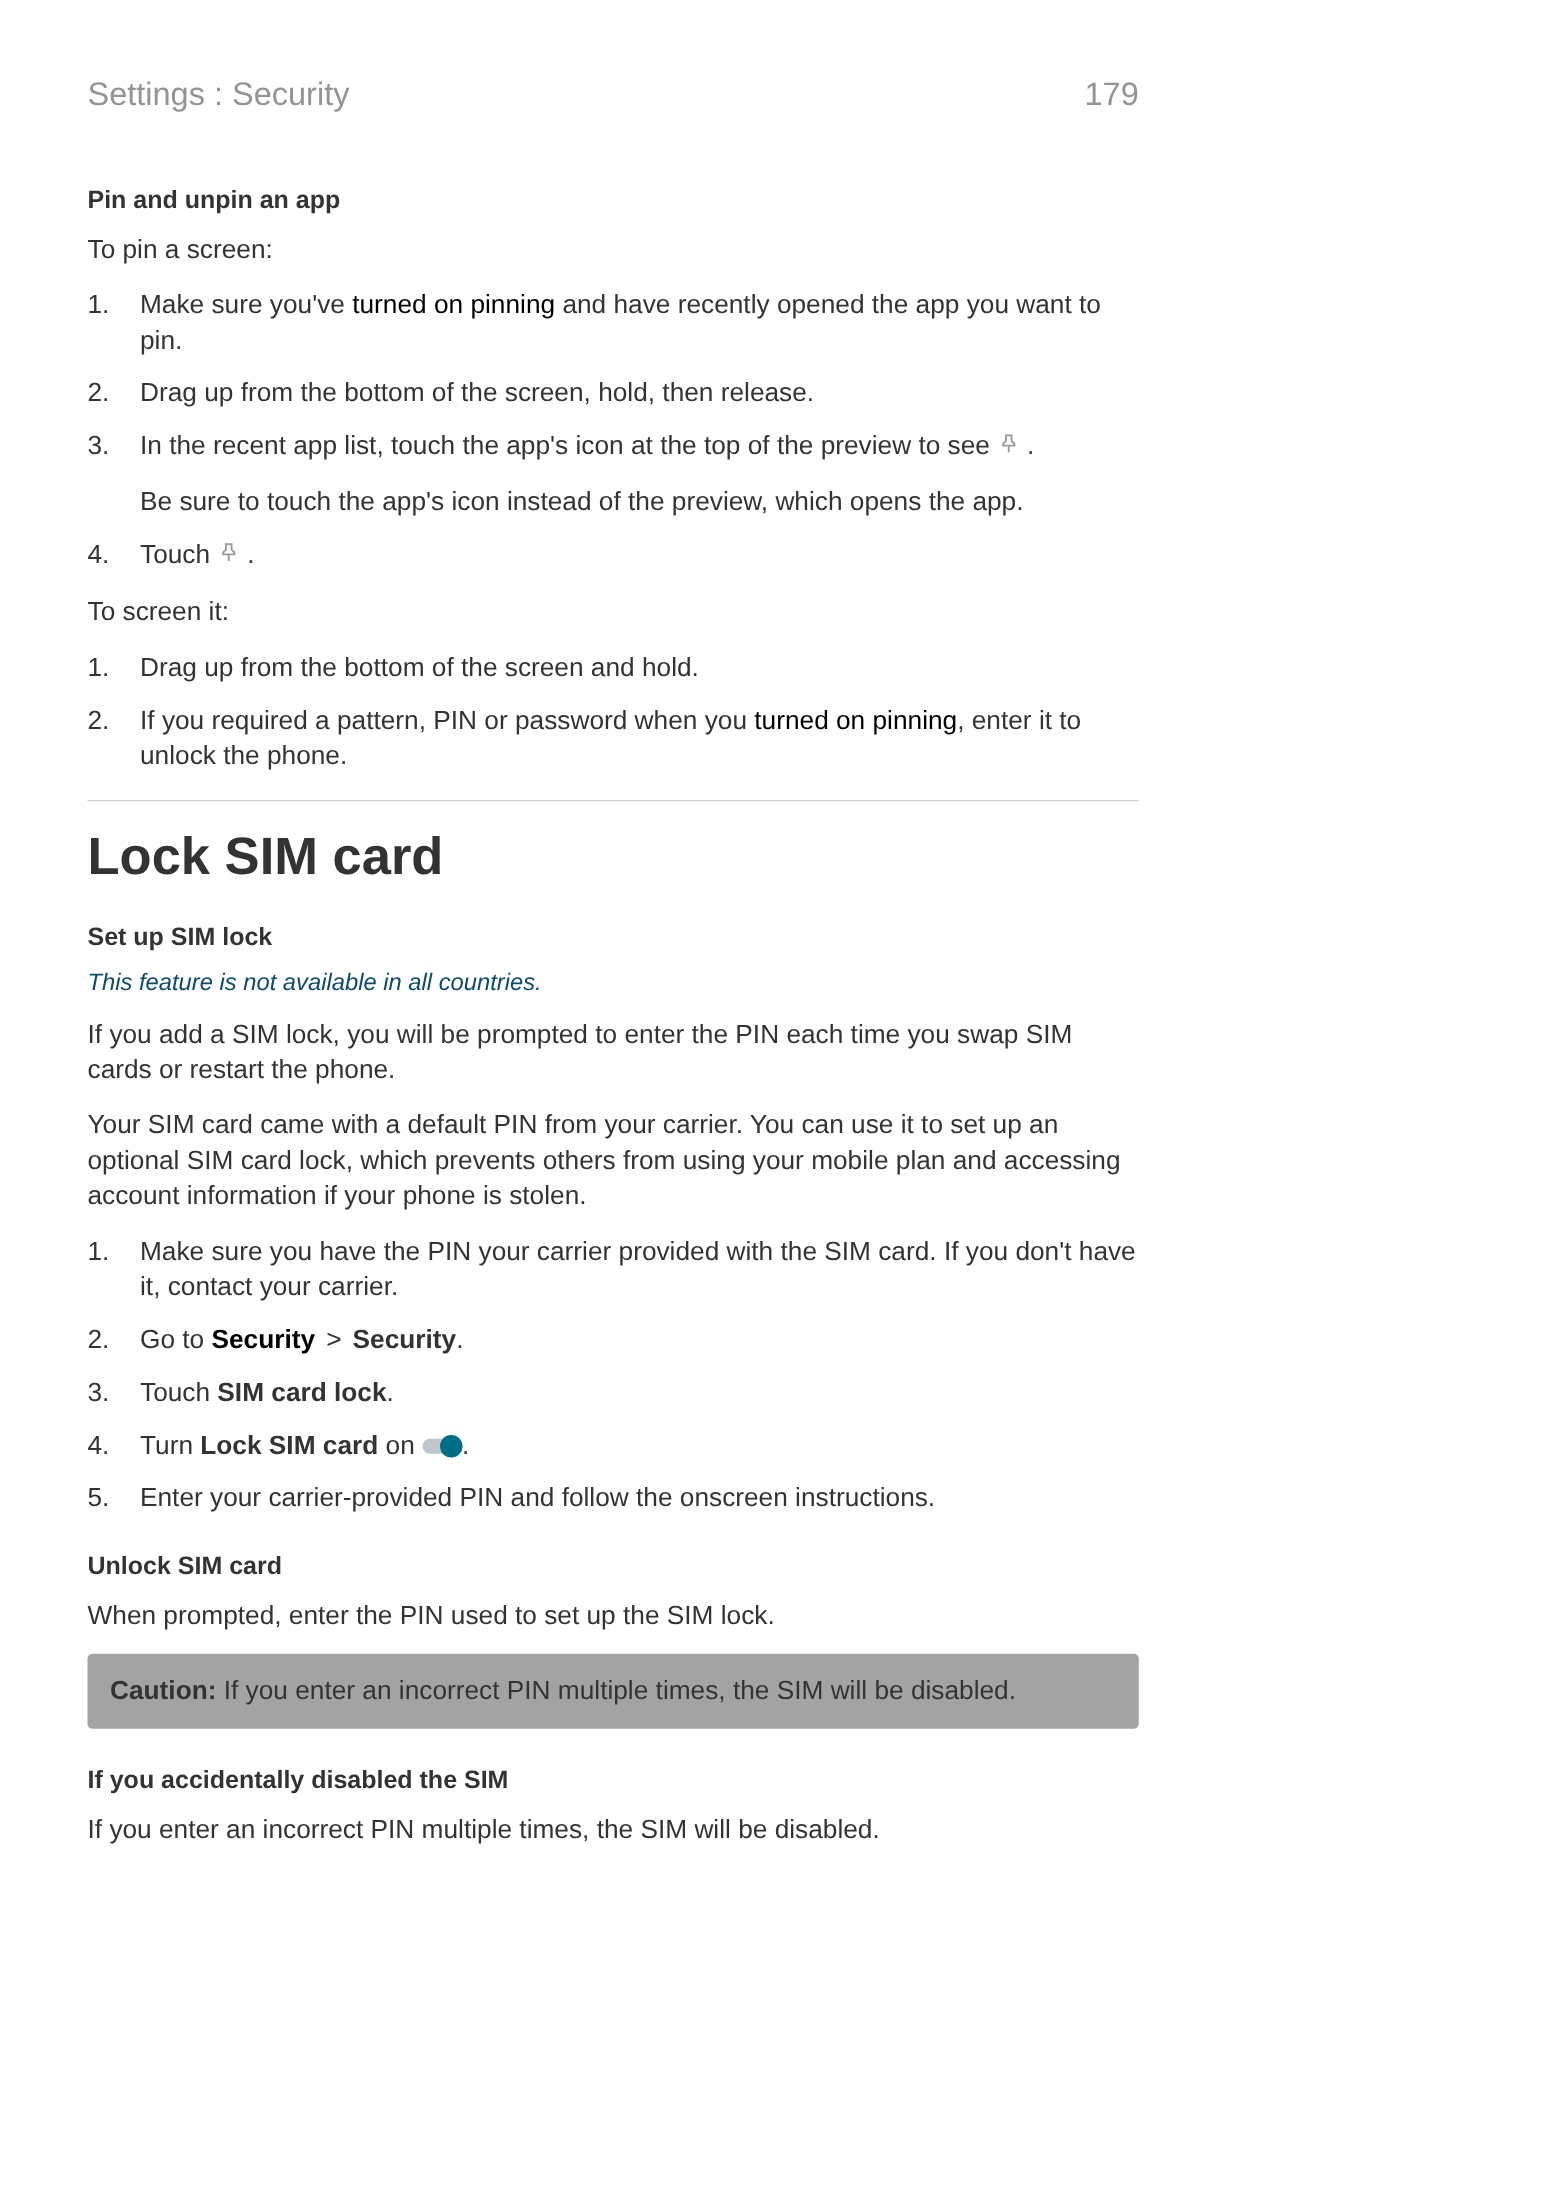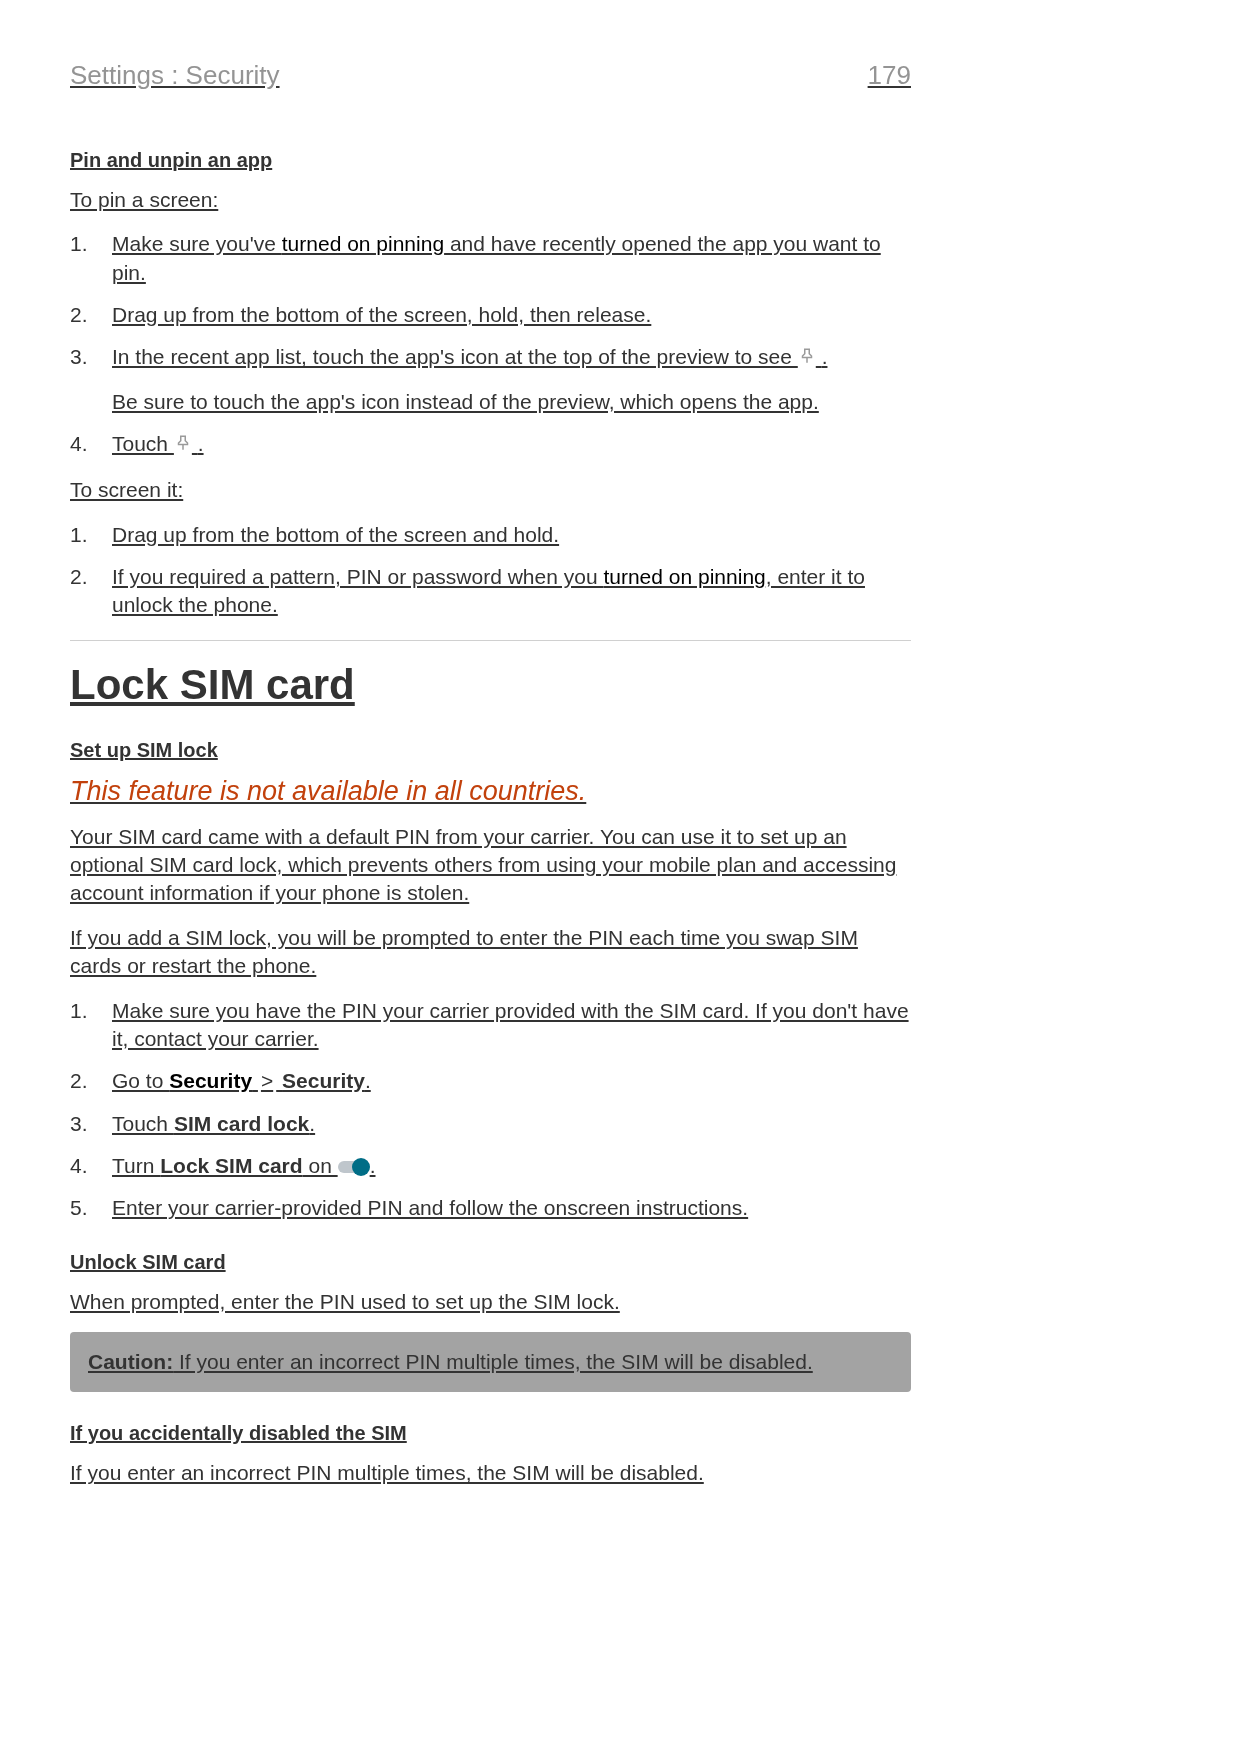--- a/index.html
+++ b/index.html
@@ -8,21 +8,20 @@
     background: #ffffff;
     font-family: "Helvetica Neue", Arial, sans-serif;
     color: #333333;
   }
   .page {
     width: 981px;
     min-height: 1754px;
     box-sizing: border-box;
     padding: 60px 70px 60px 70px;
     position: relative;
-    text-decoration: underline;
   }
   .header-row {
     display: flex;
     justify-content: space-between;
     align-items: baseline;
     color: #949494;
     font-size: 26px;
     margin-bottom: 58px;
   }
   h2.section {
@@ -61,22 +60,22 @@
   ol.steps > li .sub {
     display: block;
     margin-top: 14px;
   }
   a.link {
     color: #000000;
     text-decoration: none;
   }
   .italic-note {
     font-style: italic;
-    color: #c2410c;
-    font-size: 27px;
+    color: #0c4a6e;
+    font-size: 19px;
     margin: 0 0 16px 0;
   }
   h1.big {
     font-size: 42px;
     font-weight: 700;
     color: #333333;
     margin: 20px 0 30px 0;
   }
   hr.rule {
     border: none;
@@ -176,22 +175,22 @@
       <span>If you required a pattern, PIN or password when you </span><a class="link">turned on pinning</a><span>, enter it to unlock the phone.</span>
     </li>
   </ol>
 
   <hr class="rule">
 
   <h1 class="big">Lock SIM card</h1>
 
   <h2 class="section">Set up SIM lock</h2>
   <p class="italic-note">This feature is not available in all countries.</p>
+  <p class="body">If you add a SIM lock, you will be prompted to enter the PIN each time you swap SIM cards or restart the phone.</p>
   <p class="body">Your SIM card came with a default PIN from your carrier. You can use it to set up an optional SIM card lock, which prevents others from using your mobile plan and accessing account information if your phone is stolen.</p>
-  <p class="body">If you add a SIM lock, you will be prompted to enter the PIN each time you swap SIM cards or restart the phone.</p>
 
   <ol class="steps">
     <li>Make sure you have the PIN your carrier provided with the SIM card. If you don't have it, contact your carrier.</li>
     <li>
       <span>Go to </span><a class="link bold">Security</a>
       <span class="gt">&gt;</span>
       <span class="bold">Security</span><span>.</span>
     </li>
     <li>
       <span>Touch </span><span class="bold">SIM card lock</span><span>.</span>

